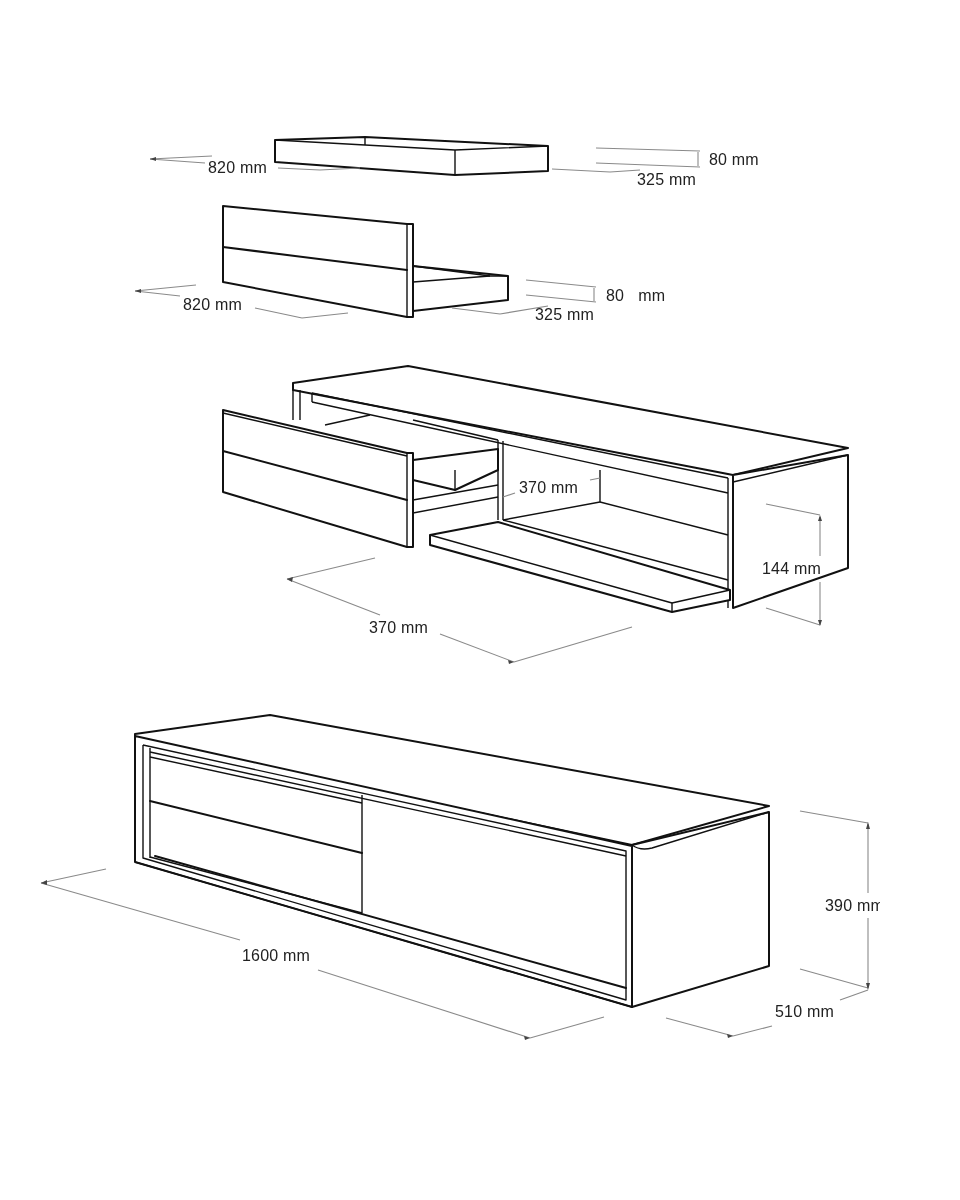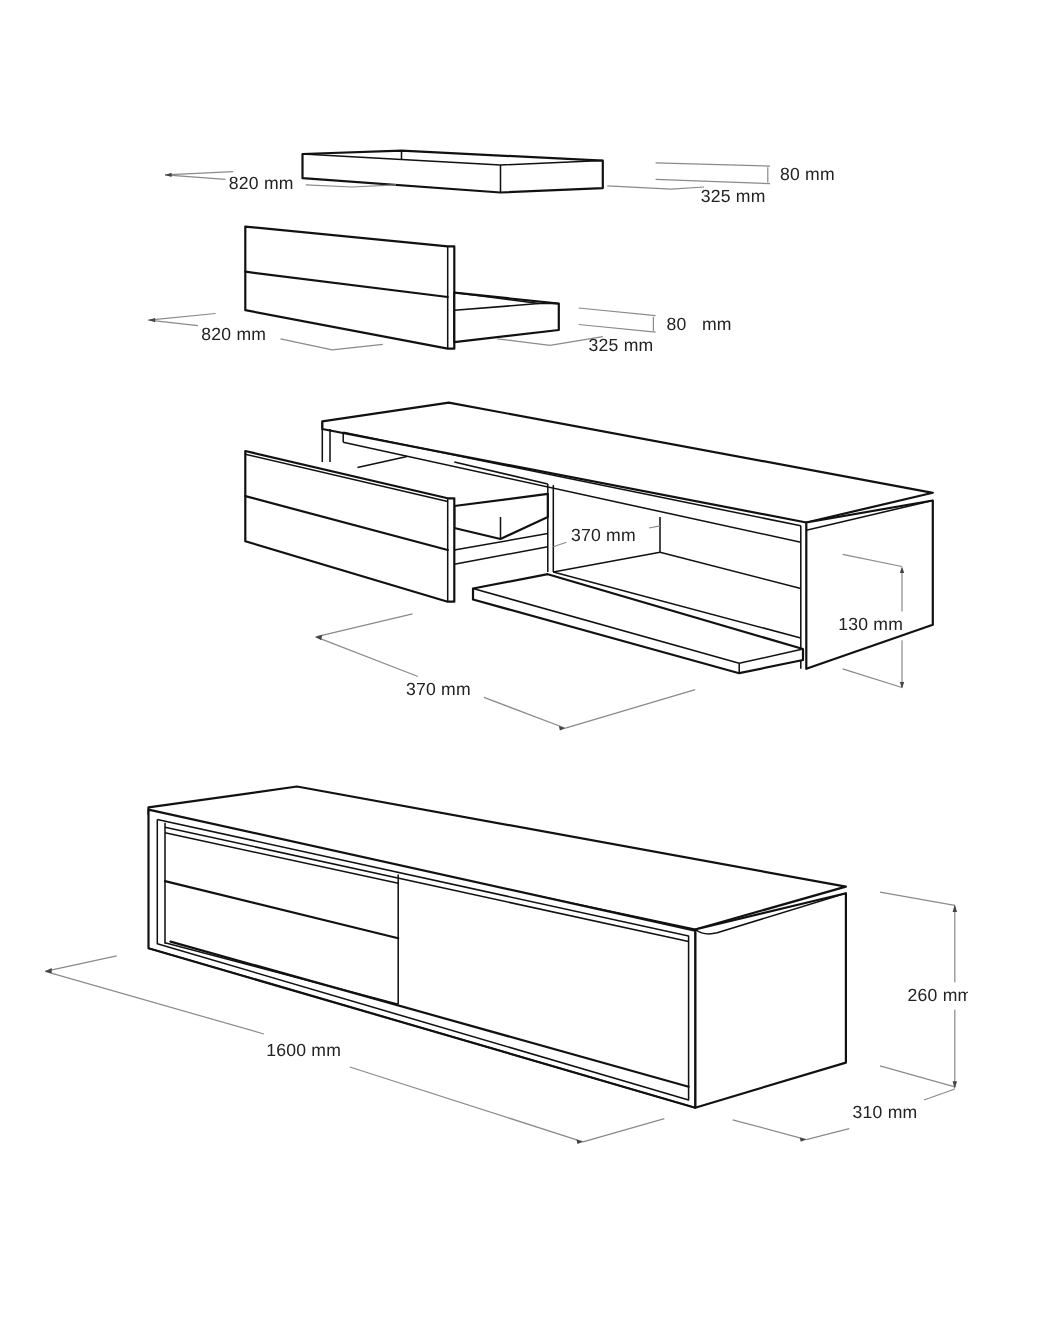--- a/index.html
+++ b/index.html
@@ -157,18 +157,18 @@
 <span class="lbl" style="left:208px;top:160px;">820 mm</span>
 <span class="lbl" style="left:637px;top:172px;">325 mm</span>
 <span class="lbl" style="left:709px;top:152px;">80 mm</span>
 
 <span class="lbl" style="left:183px;top:297px;">820 mm</span>
 <span class="lbl" style="left:535px;top:307px;">325 mm</span>
 <span class="lbl" style="left:606px;top:288px;">80   mm</span>
 
 <span class="lbl" style="left:369px;top:620px;">370 mm</span>
 <span class="lbl" style="left:519px;top:480px;">370 mm</span>
-<span class="lbl" style="left:762px;top:561px;">130 mm</span>
+<span class="lbl" style="left:762px;top:561px;">144 mm</span>
 
 <span class="lbl" style="left:242px;top:948px;">1600 mm</span>
-<span class="lbl" style="left:775px;top:1004px;">310 mm</span>
-<span class="lbl" style="left:825px;top:898px;">260 mm</span>
+<span class="lbl" style="left:775px;top:1004px;">510 mm</span>
+<span class="lbl" style="left:825px;top:898px;">390 mm</span>
 </div>
 
 </body></html>

